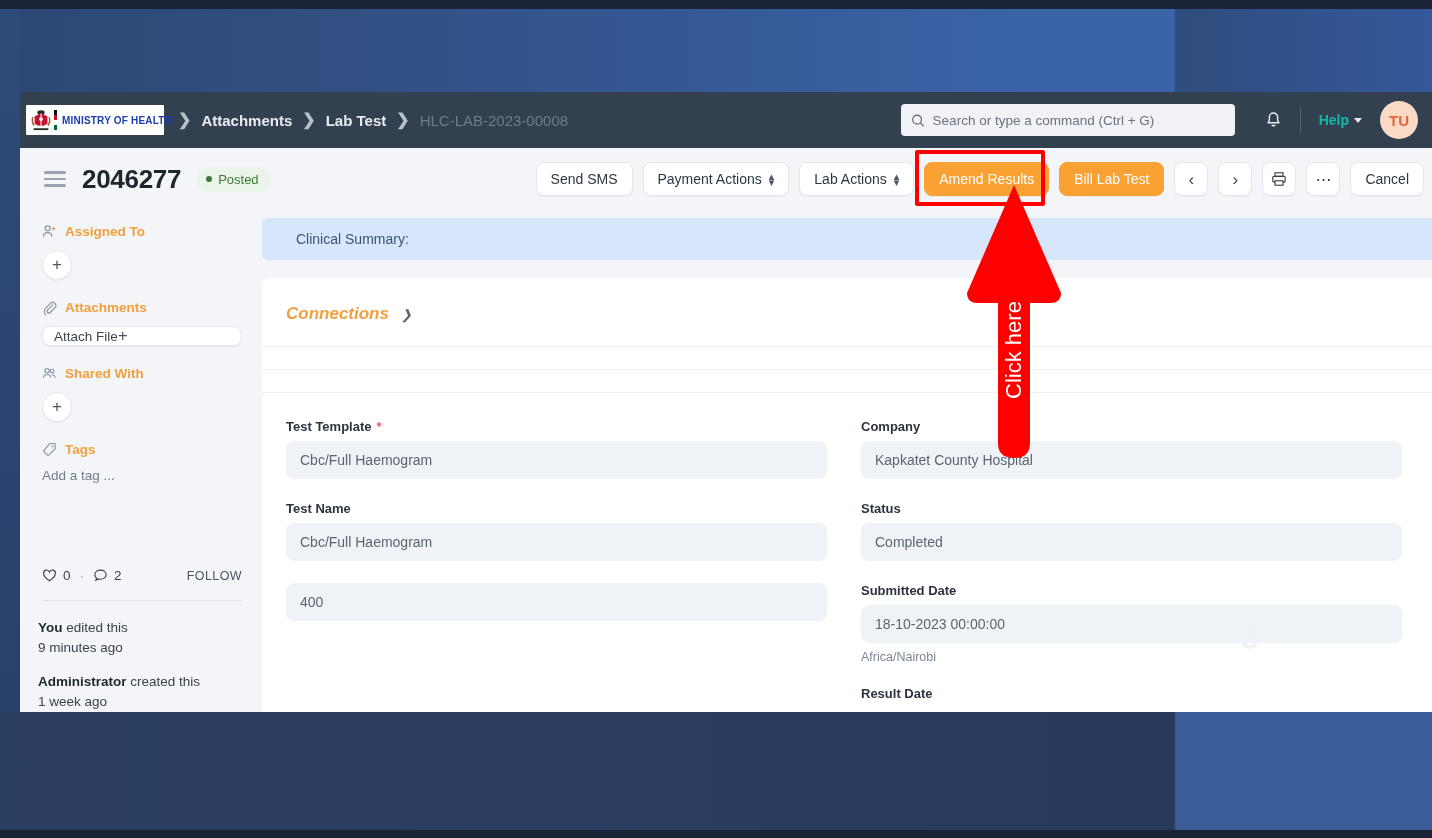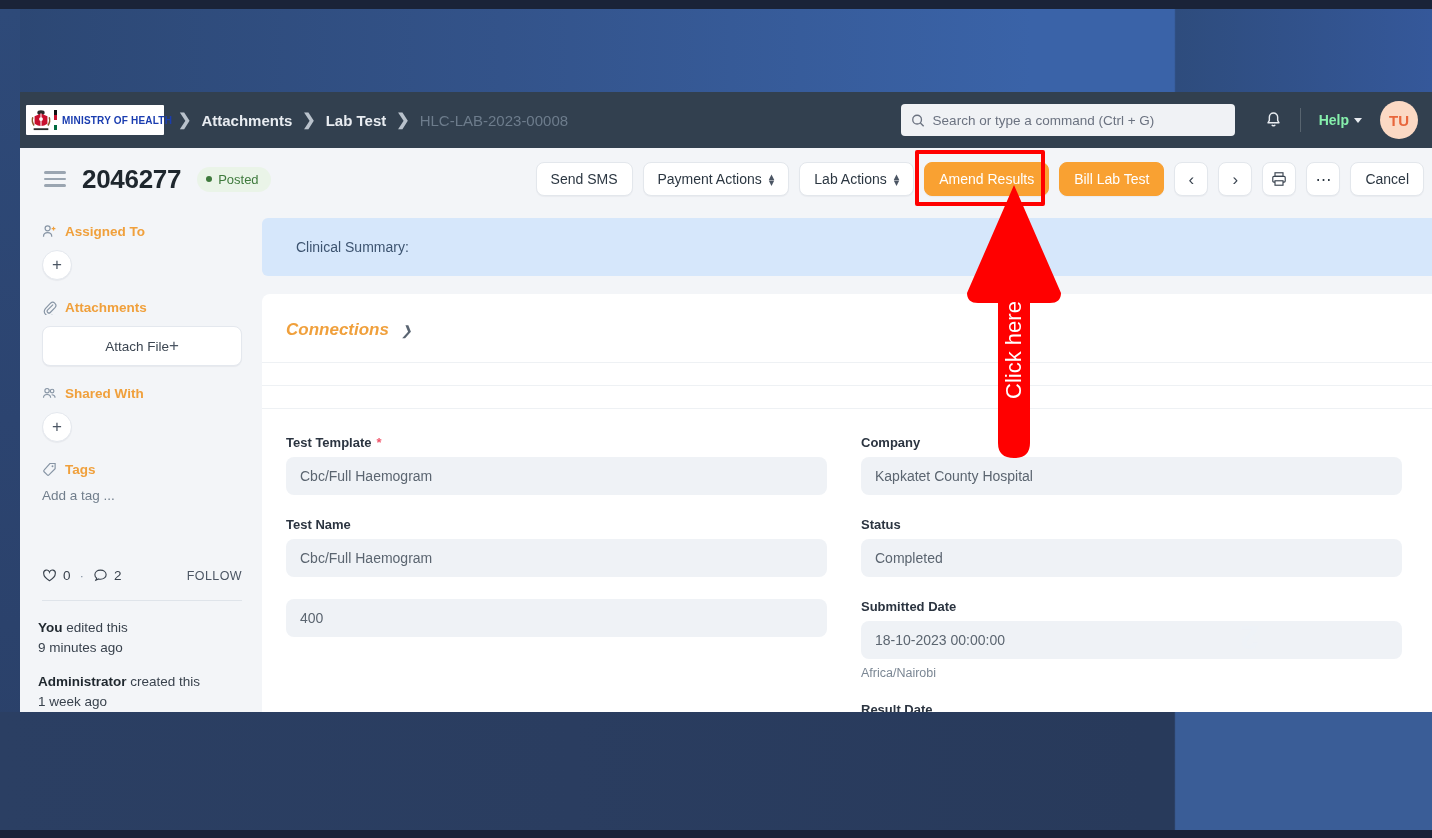--- a/index.html
+++ b/index.html
@@ -114,21 +114,21 @@
     font-family: "Liberation Sans", sans-serif;
     font-size: 13.5px; color: #4b5563; width: 100%;
   }
   #searchbox input::placeholder { color: #6b7280; }
   .bell { margin-left: 30px; cursor: pointer; }
   .nav-divider {
     width: 1px; height: 24px; background: #58646f;
     margin: 0 18px;
   }
   .help {
-    color: #86efac; font-size: 14px; font-weight: bold;
+    color: #14b8a6; font-size: 14px; font-weight: bold;
     display: flex; align-items: center; gap: 5px; cursor: pointer;
   }
   .caret-dn {
     width: 0; height: 0;
     border-left: 4px solid transparent;
     border-right: 4px solid transparent;
     border-top: 5px solid #e8ecf1;
   }
   #avatar {
     width: 38px; height: 38px; border-radius: 50%;
@@ -221,23 +221,23 @@
   .side-head .ic { width: 15px; height: 15px; flex: none; color: #8795a5; }
   .plus-circle {
     width: 30px; height: 30px; border-radius: 50%;
     background: #ffffff; border: 1px solid #e4e8ee;
     display: flex; align-items: center; justify-content: center;
     color: #4b5563; font-size: 17px; cursor: pointer;
     box-shadow: 0 1px 1px rgba(16,24,40,.05);
   }
   .side-block { margin-bottom: 20px; }
   #attach-file {
-    height: 40px; background: #ffffff;
+    height: 20px; background: #ffffff;
     border: 1px solid #e4e8ee; border-radius: 8px;
-    display: flex; align-items: center; justify-content: center;
+    display: flex; align-items: center; justify-content: flex-start;
     padding: 0 11px; font-size: 13.5px; color: #3b4551;
     cursor: pointer;
     box-shadow: 0 1px 1px rgba(16,24,40,.05);
   }
   #attach-file .plus { font-size: 17px; color: #4b5563; }
   #add-tag { font-size: 13.5px; color: #717e8c; cursor: pointer; }
 
   #social-row {
     display: flex; align-items: center;
     position: absolute; left: 22px; right: 20px; top: 358px;
@@ -261,21 +261,21 @@
   
   #main {
     flex: 1;
     background: #f3f5f8;
     overflow: hidden;
     position: relative;
   }
   #clinical-banner {
     margin: 8px 0 0 0;
     background: #d6e7fb;
-    height: 58px;
+    height: 42px;
     border-radius: 6px 0 0 6px;
     display: flex; align-items: center;
     padding-left: 34px;
     font-size: 14px; color: #3d5470;
   }
   #form-card {
     margin-top: 18px;
     background: #ffffff;
     border-radius: 8px 0 0 0;
     height: 100%;

